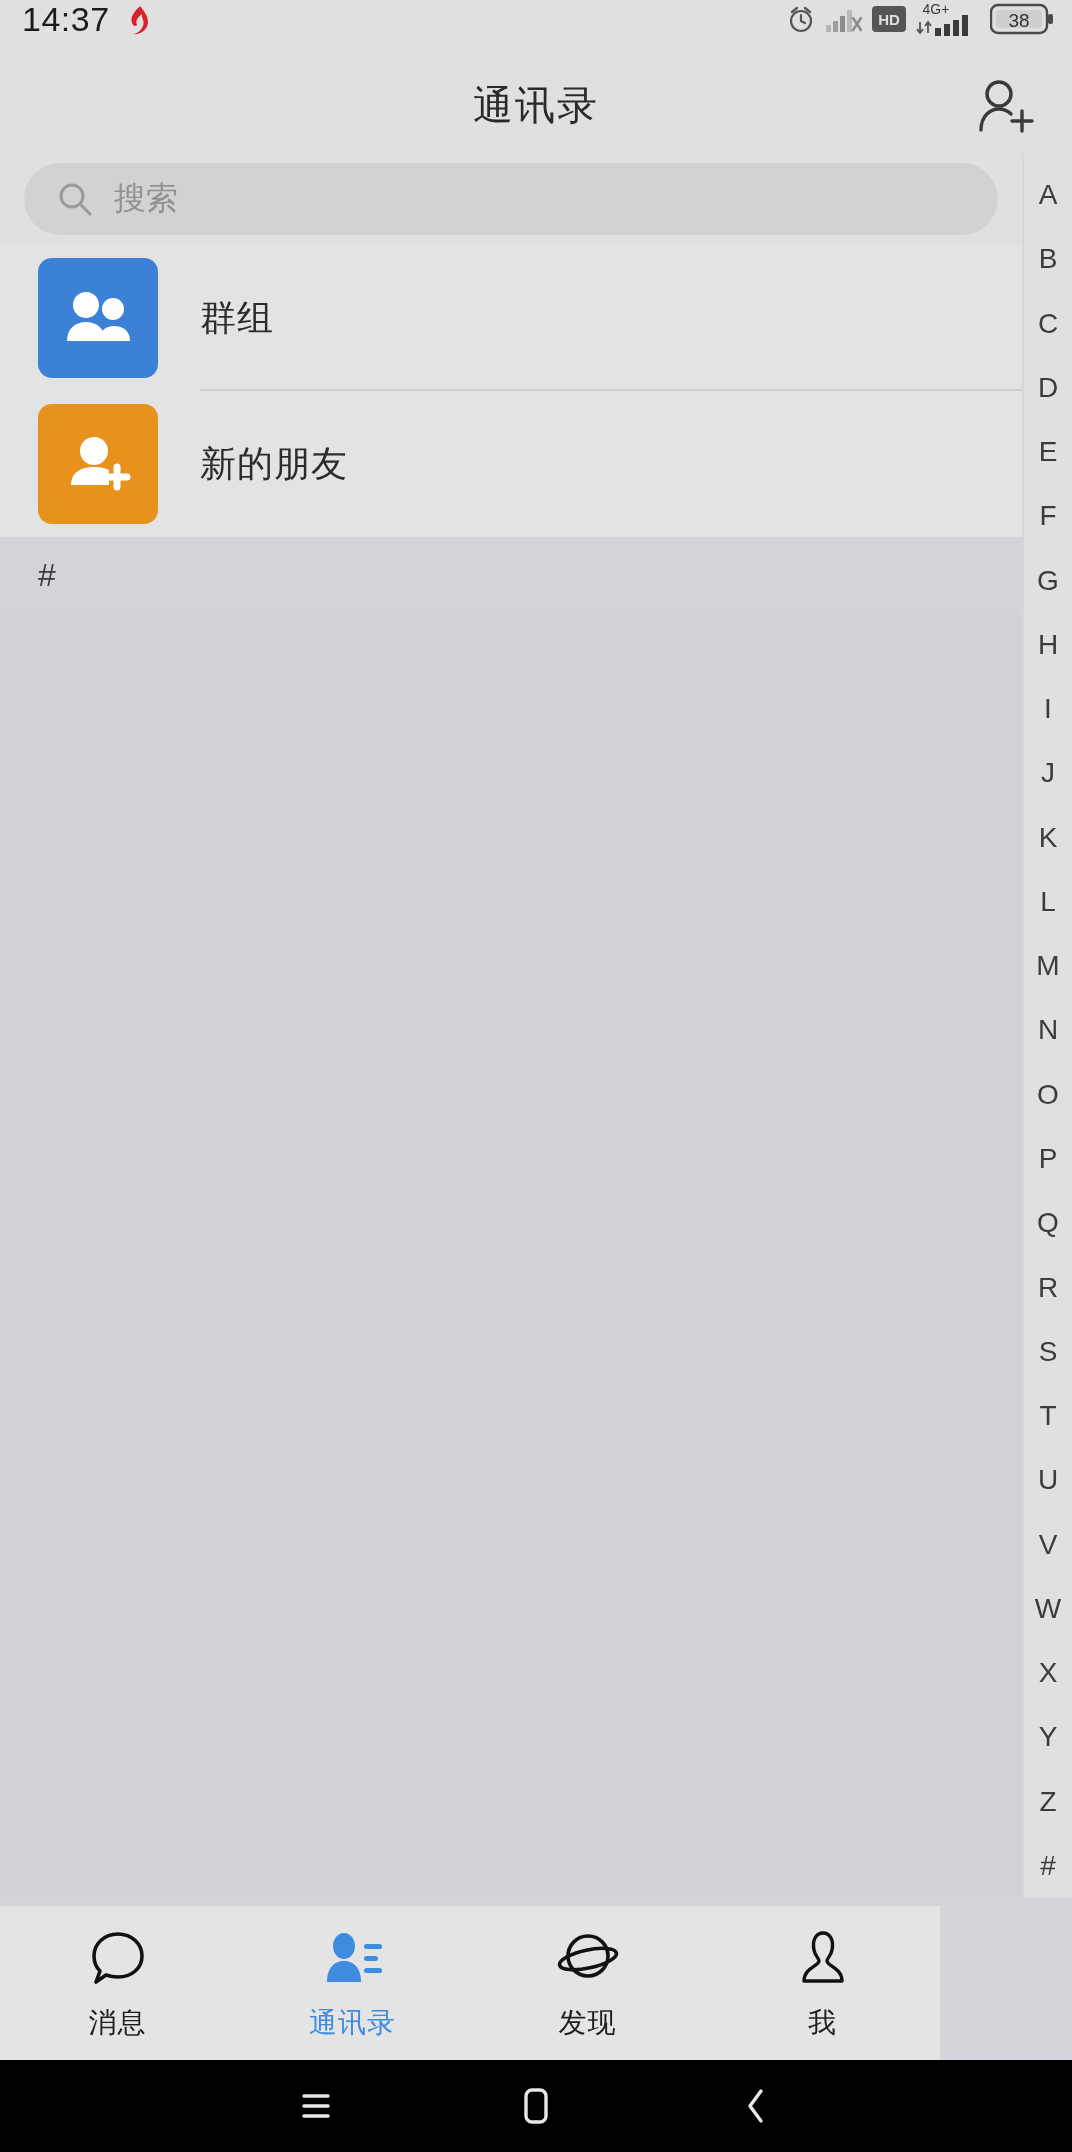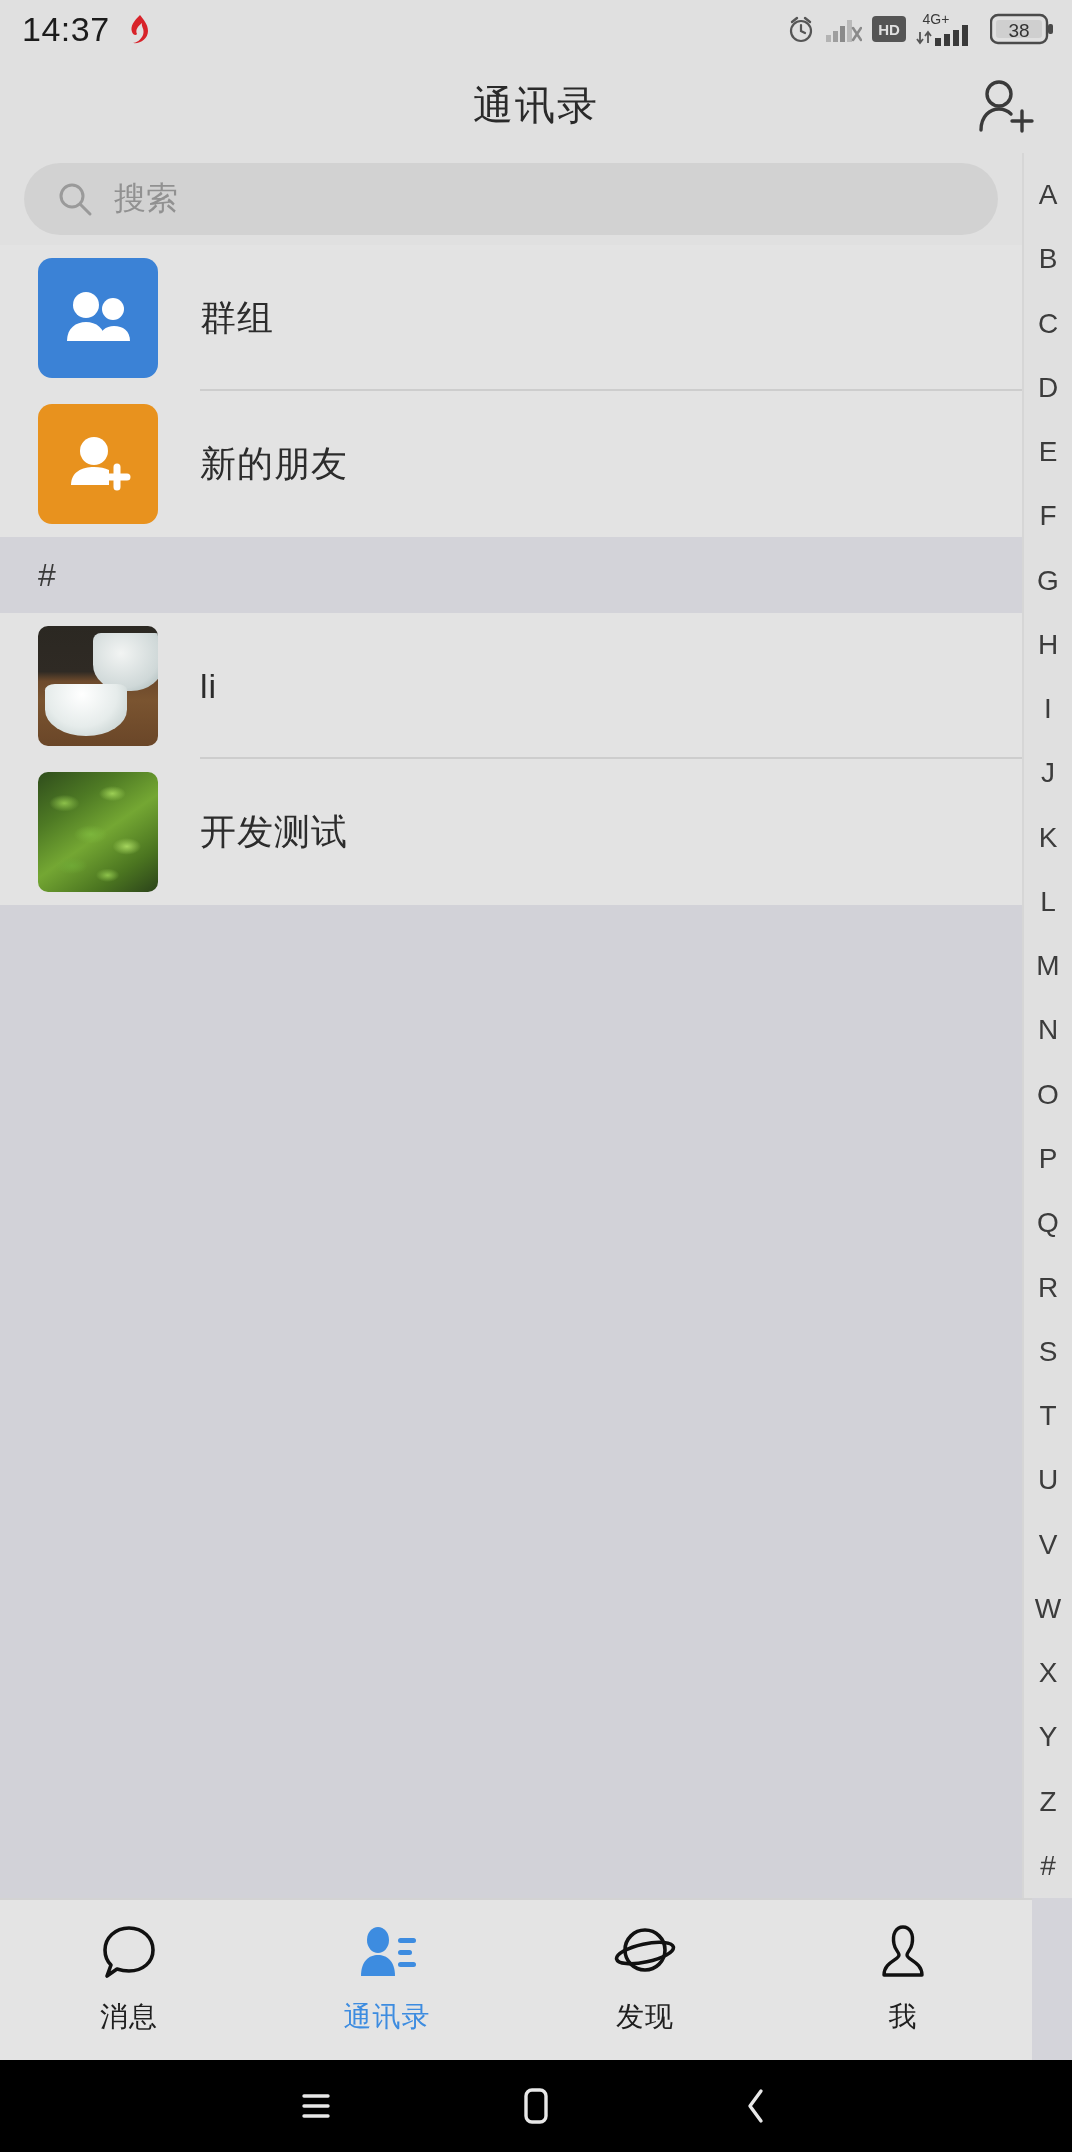--- a/index.html
+++ b/index.html
@@ -8,21 +8,21 @@
     background: #d4d4da;
     font-family: "Liberation Sans", "DejaVu Sans", sans-serif;
     overflow: hidden;
   }
   #phone { position: relative; width: 1072px; height: 2152px; }
 
   
   .statusbar {
     position: absolute; top: 0; left: 0; width: 1072px; height: 58px;
     background: #e0e0e0;
-    display: flex; align-items: center; justify-content: space-between;
+    display: flex; align-items: flex-start; justify-content: space-between;
     padding: 0 18px 0 22px;
   }
   .sb-left { display: flex; align-items: center; gap: 14px; }
   .sb-time { font-size: 34px; color: #1c1c1c; font-weight: 500; letter-spacing: .5px; }
   .sb-right { display: flex; align-items: center; gap: 10px; }
   .ic { display: block; }
 
   
   .header {
     position: absolute; top: 58px; left: 0; width: 1072px; height: 95px;
@@ -105,21 +105,21 @@
     position: absolute; top: 153px; right: 0; width: 50px; height: 1745px;
     background: #e0e0e0;
     display: flex; flex-direction: column; align-items: center;
     justify-content: space-between; padding: 28px 0 18px 0;
     border-left: 2px solid #d6d6d6;
   }
   .idx { font-size: 28px; color: #3c3c3c; line-height: 1; }
 
   
   .tabbar {
-    position: absolute; bottom: 92px; left: 0; width: 1032px; height: 162px;
+    position: absolute; bottom: 86px; left: 0; width: 940px; height: 162px;
     background: #e4e4e4; border-top: 2px solid #d3d3d3;
     display: flex; align-items: center;
   }
   .tab { flex: 1; display: flex; flex-direction: column; align-items: center; gap: 12px; }
   .tab-label { font-size: 28px; color: #1f1f1f; letter-spacing: 1px; }
   .tab.active .tab-label { color: #3d8ce0; }
 
   
   .navbar {
     position: absolute; bottom: 0; left: 0; width: 1072px; height: 92px;
@@ -238,32 +238,20 @@
         <span class="row-label">新的朋友</span>
         <div class="sep"></div>
       </div>
 
     </div>
 
     <div class="section-head">
       <span>#</span>
     </div>
 
-    <div class="entries">
-      <div class="row">
-        <div class="ava ava-cup"></div>
-        <span class="row-label latin">li</span>
-        <div class="sep"></div>
-      </div>
-      <div class="row">
-        <div class="ava ava-leaf"></div>
-        <span class="row-label">开发测试</span>
-
-      </div>
-    </div>
   </div>
 
   <div class="indexrail">
       <span class="idx">A</span>
       <span class="idx">B</span>
       <span class="idx">C</span>
       <span class="idx">D</span>
       <span class="idx">E</span>
       <span class="idx">F</span>
       <span class="idx">G</span>

